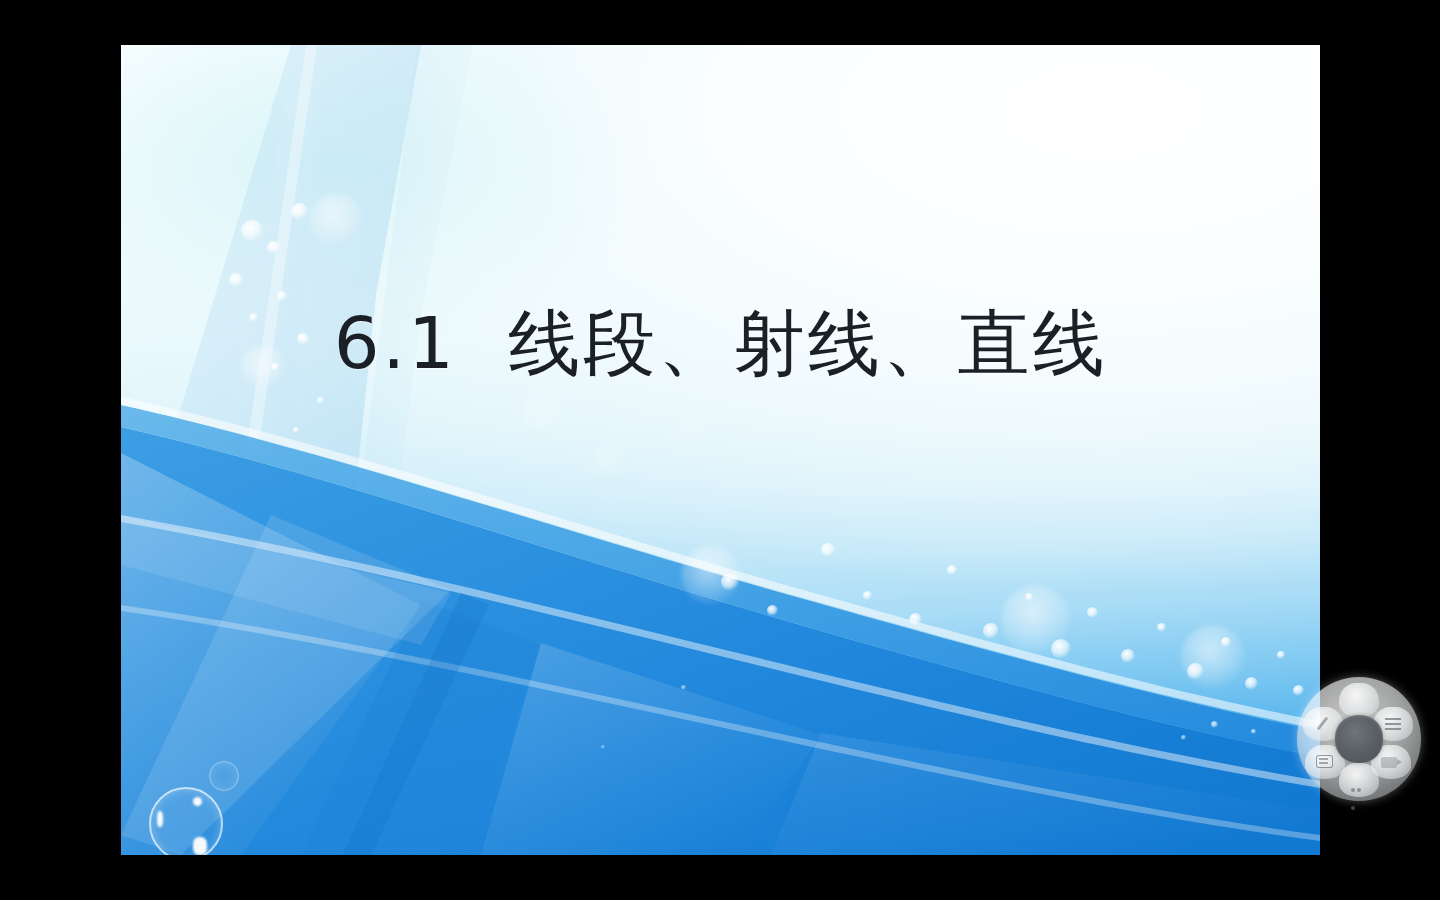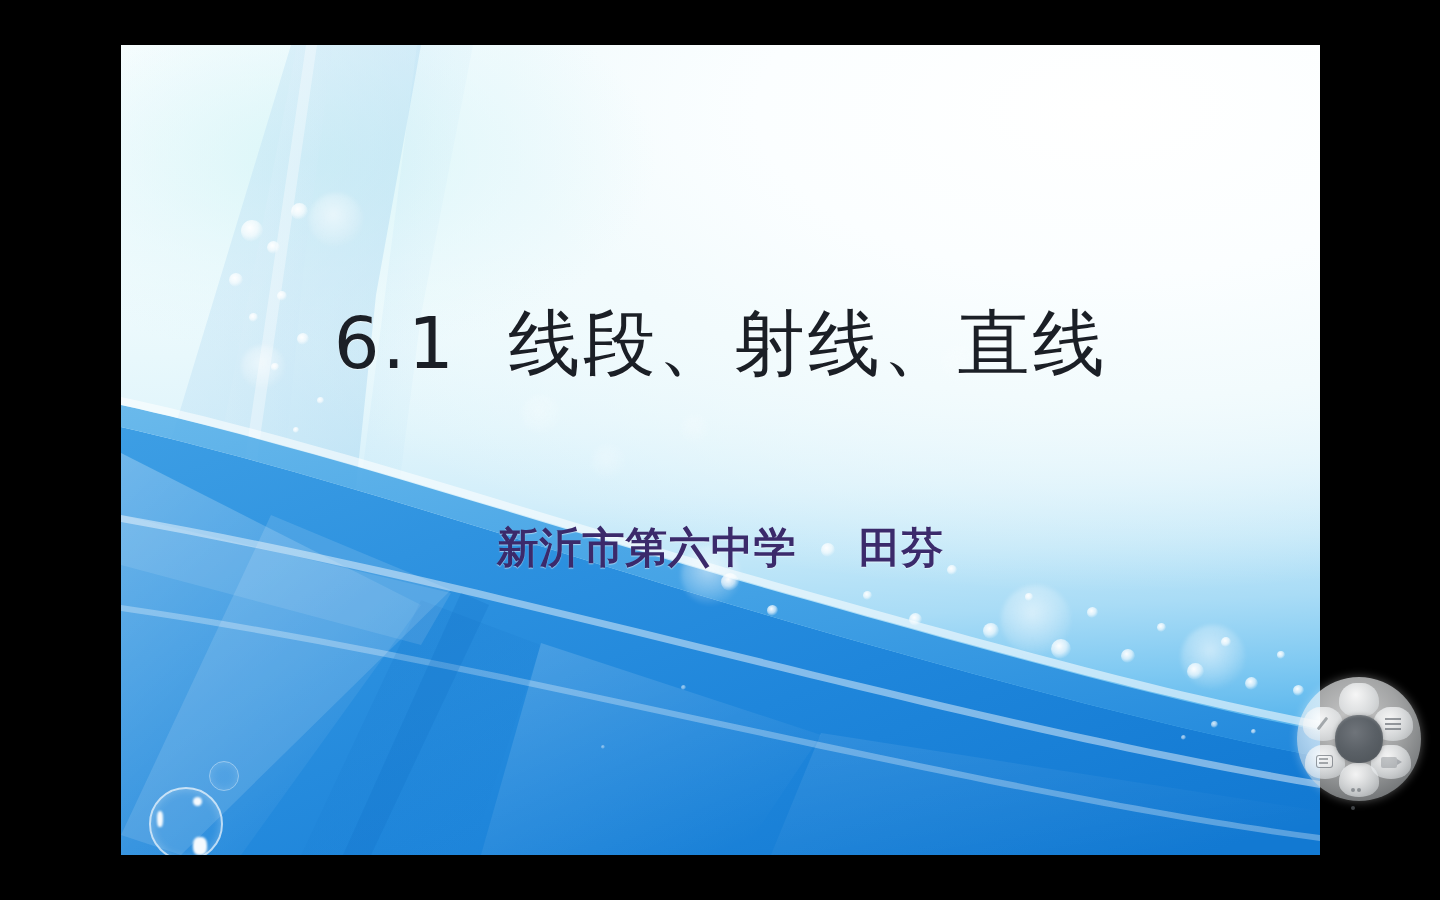--- a/index.html
+++ b/index.html
@@ -327,21 +327,20 @@
         <span class="glint" style="left:42px; top:8px; width:9px; height:9px;"></span>
         <span class="glint" style="left:42px; top:48px; width:14px; height:18px; border-radius:40%;"></span>
         <span class="glint" style="left:6px; top:22px; width:6px; height:16px; border-radius:40%;"></span>
       </div>
       <div class="bubble" style="left:88px; top:716px; width:30px; height:30px; border-width:1.5px; opacity:.6;">
       </div>
     </div>
 
     <div id="title-line">6.1  线段、射线、直线</div>
 
-    <div id="subtitle-line">新沂市第六中学    田芬</div>
 
   </div>
 
   <div id="assist-widget">
     <div class="halo"></div>
 
     <div class="petal p-top"></div>
     <div class="petal p-right">
       <span class="mini-ico ico-bars" style="left:12px; top:11px;">
           <span></span>

